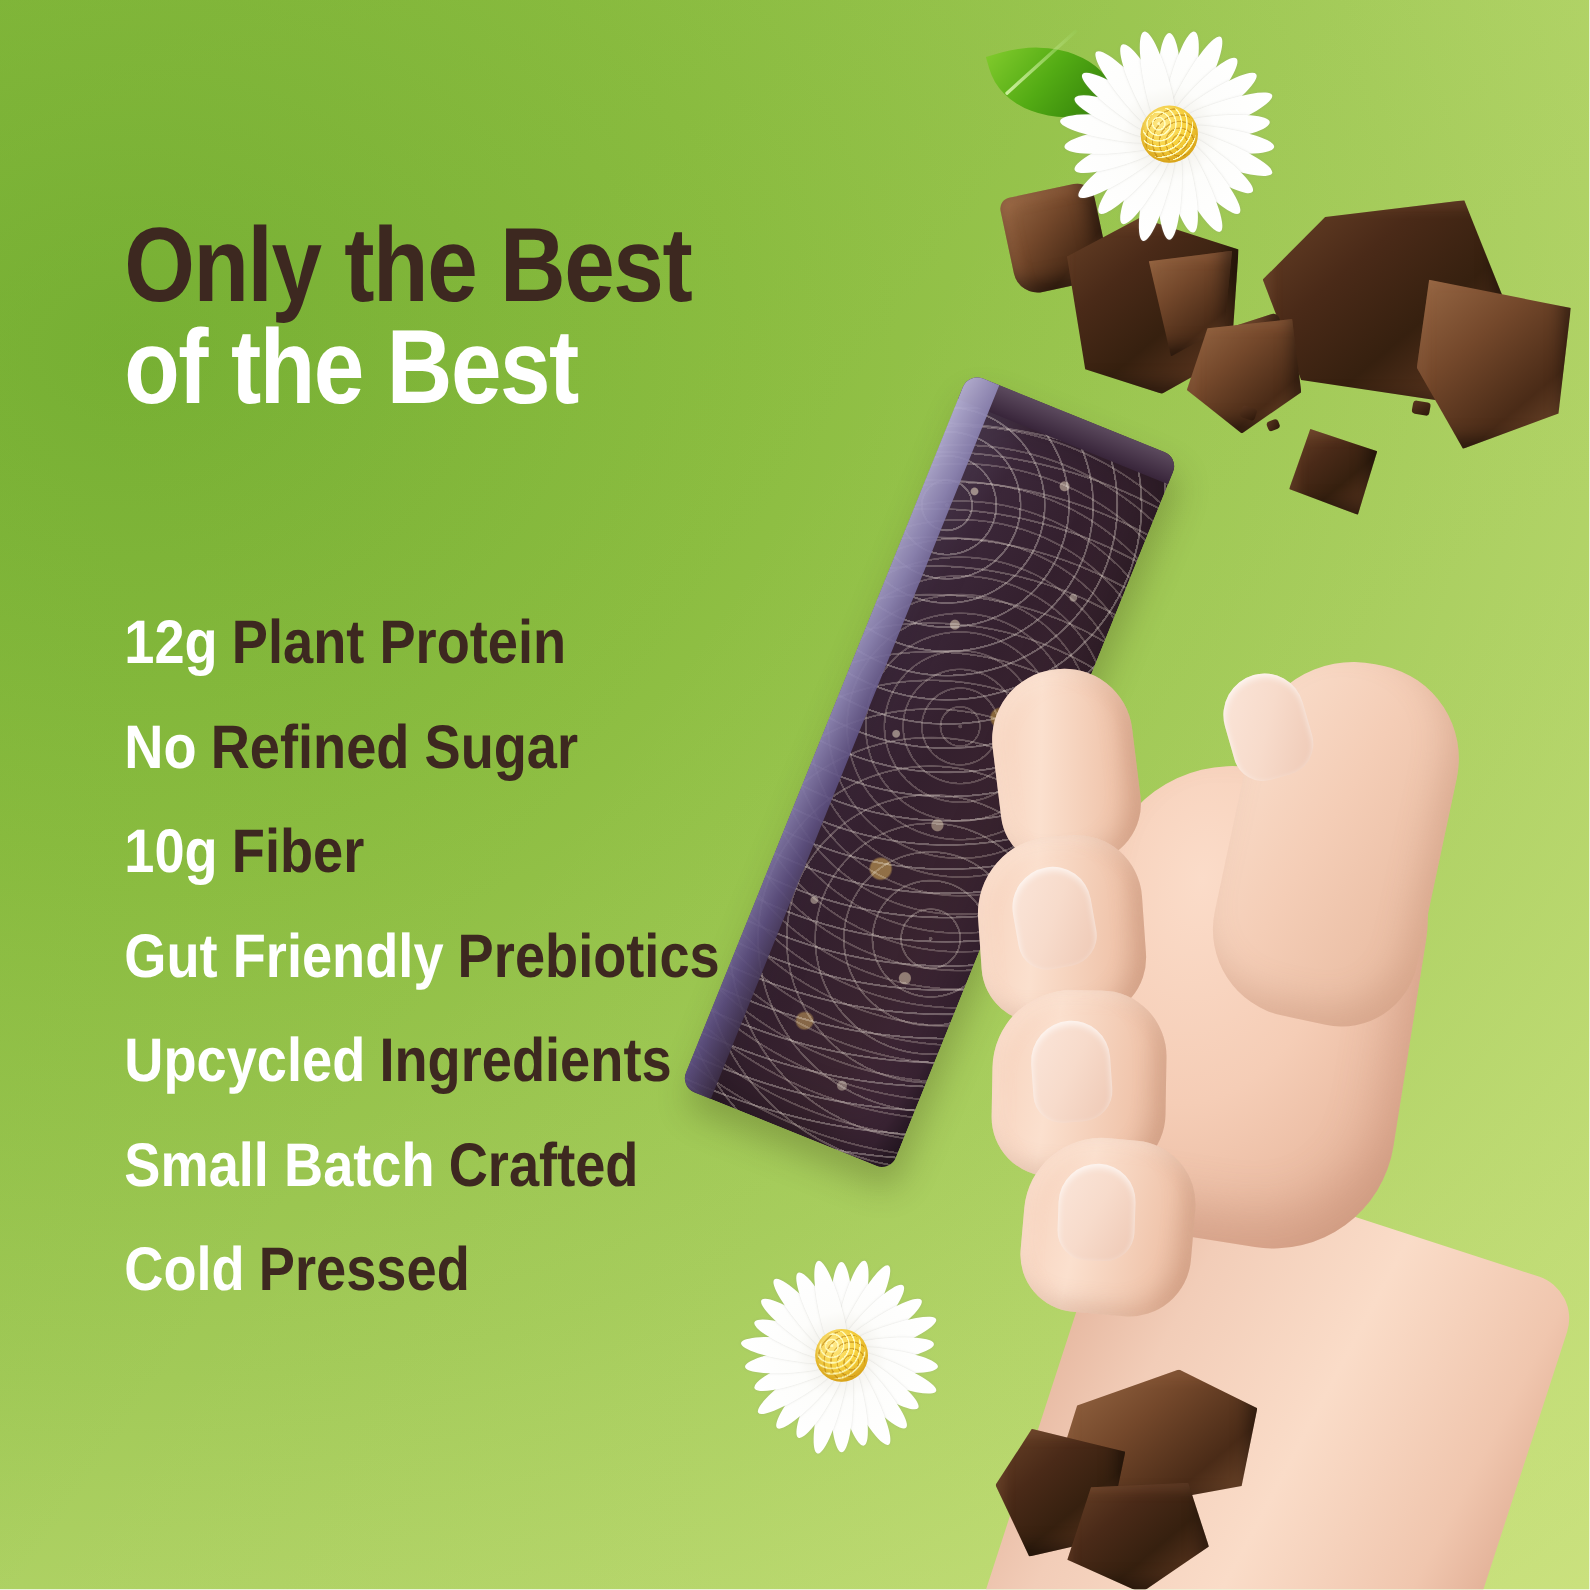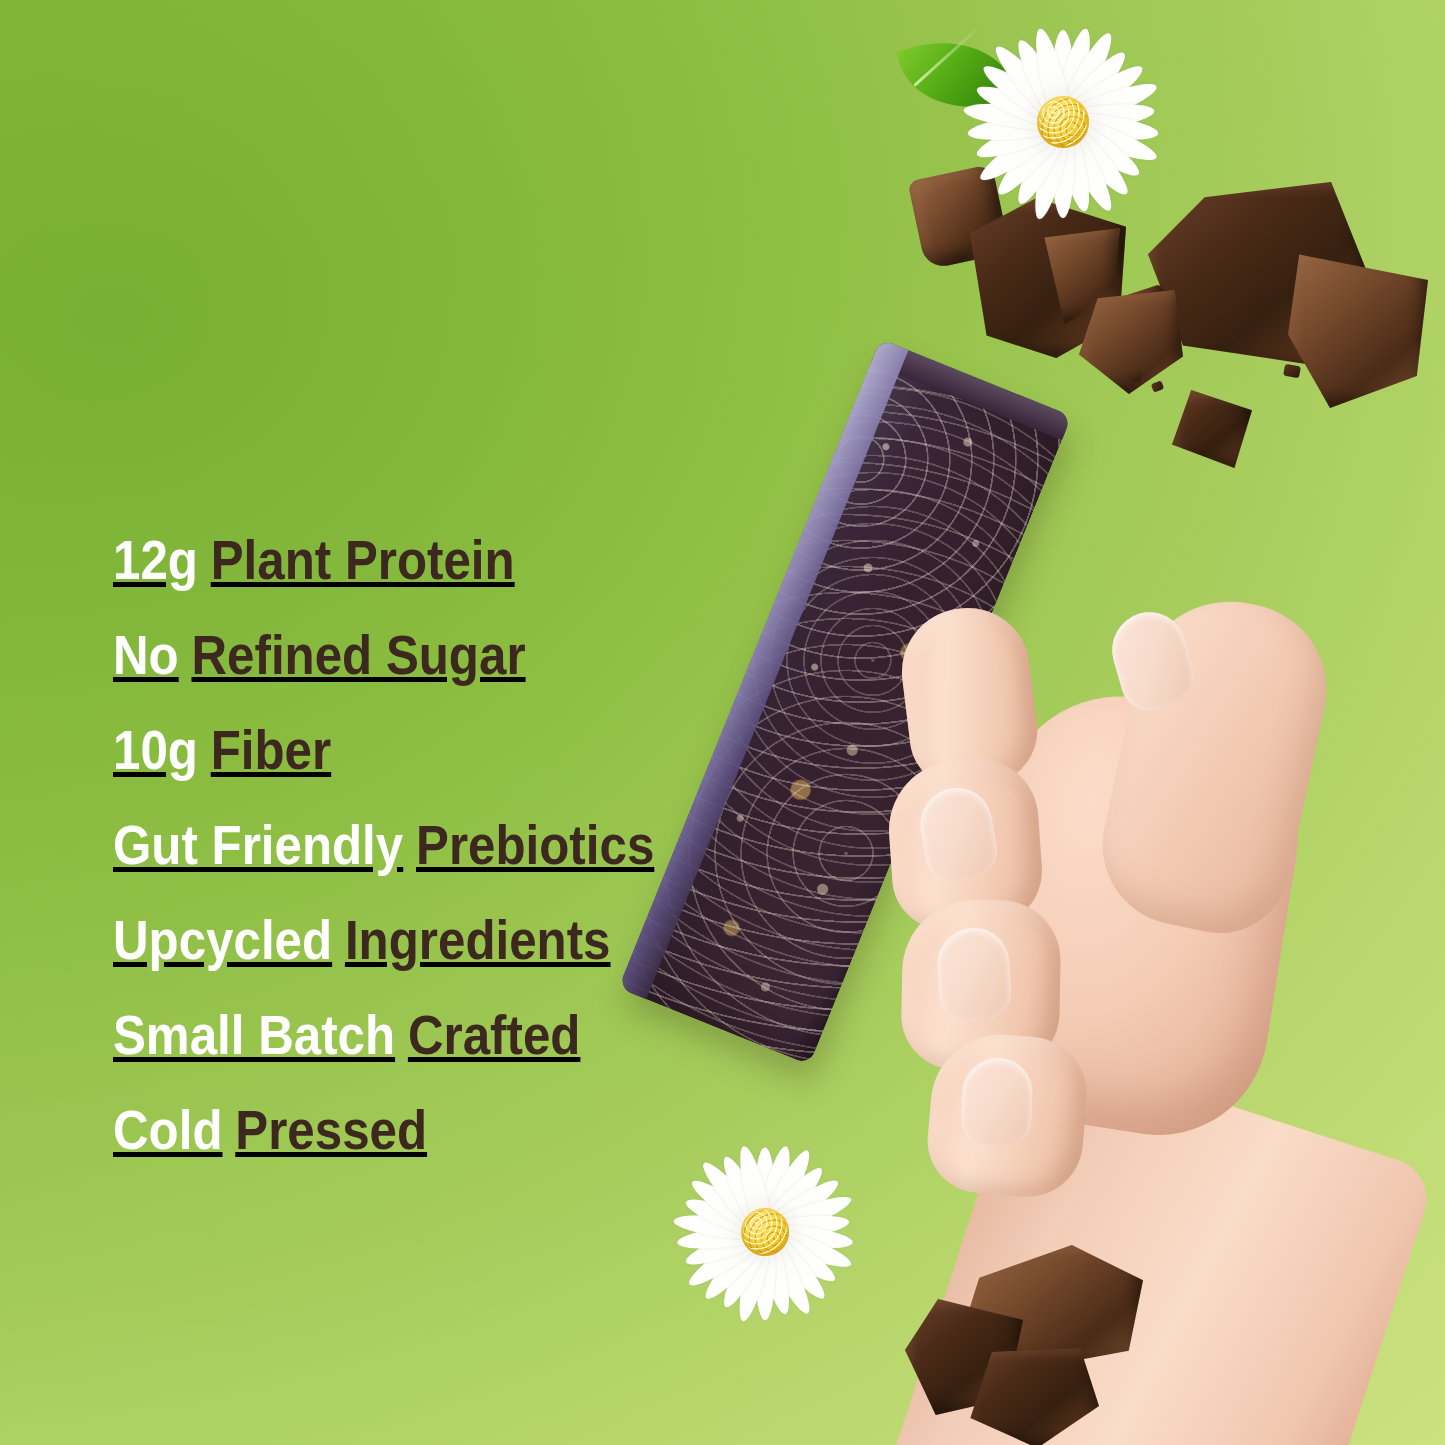--- a/index.html
+++ b/index.html
@@ -21,21 +21,21 @@
   
   .textwrap{position:absolute;left:113px;top:196px;width:760px;z-index:40;}
   .headline{
     font-weight:700;font-size:96px;line-height:.96;letter-spacing:-1.5px;
     transform:scaleX(.86);transform-origin:left center;
     margin:0;white-space:nowrap;
   }
   .hl-1{color:#3d2820;display:block;}
   .hl-2{color:#ffffff;display:block;}
 
-  .features{position:absolute;left:113px;top:512px;z-index:40;text-decoration:underline;}
+  .features{position:absolute;left:113px;top:536px;z-index:40;}
   .feature{
     font-weight:700;font-size:56px;line-height:1;
     height:95px;display:flex;align-items:center;
     transform:scaleX(.88);transform-origin:left center;
     white-space:nowrap;
   }
   .f-lead{color:#ffffff;}
   .f-rest{color:#3d2820;}
   .f-sp{display:inline-block;width:.26em;}
 
@@ -314,20 +314,26 @@
   </div>
 
   <div class="choc" id="choc-e">
     <i class="p1 lit"></i>
       <i class="p2"></i>
   </div>
   <div class="choc" id="choc-f">
     <i class="p1"></i>
   </div>
 
+  <div class="textwrap">
+    <h1 class="headline">
+      <span class="hl-1">Only the Best</span>
+      <span class="hl-2">of the Best</span>
+    </h1>
+  </div>
 
   <div class="features">
     <div class="feature">
       <span class="f-lead">12g</span>
       <span class="f-sp"></span>
       <span class="f-rest">Plant Protein</span>
     </div>
     <div class="feature">
       <span class="f-lead">No</span>
       <span class="f-sp"></span>

